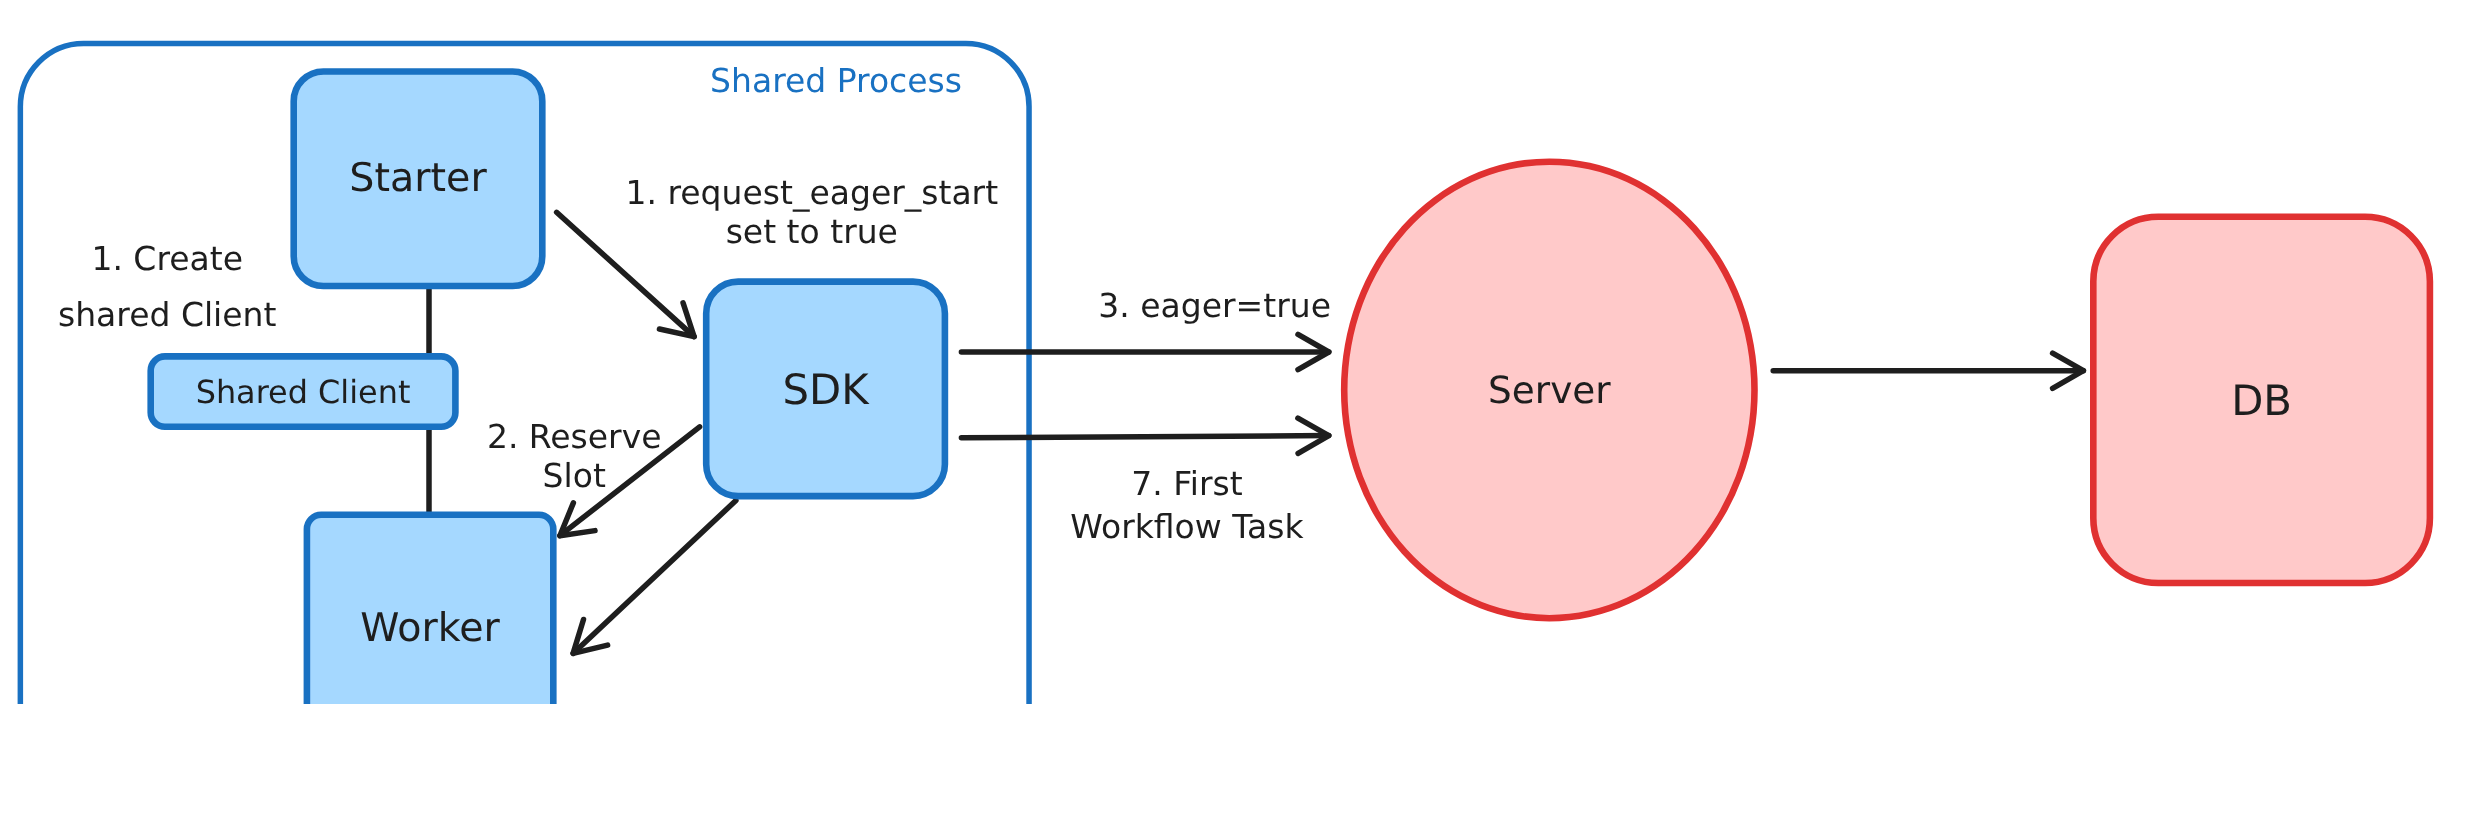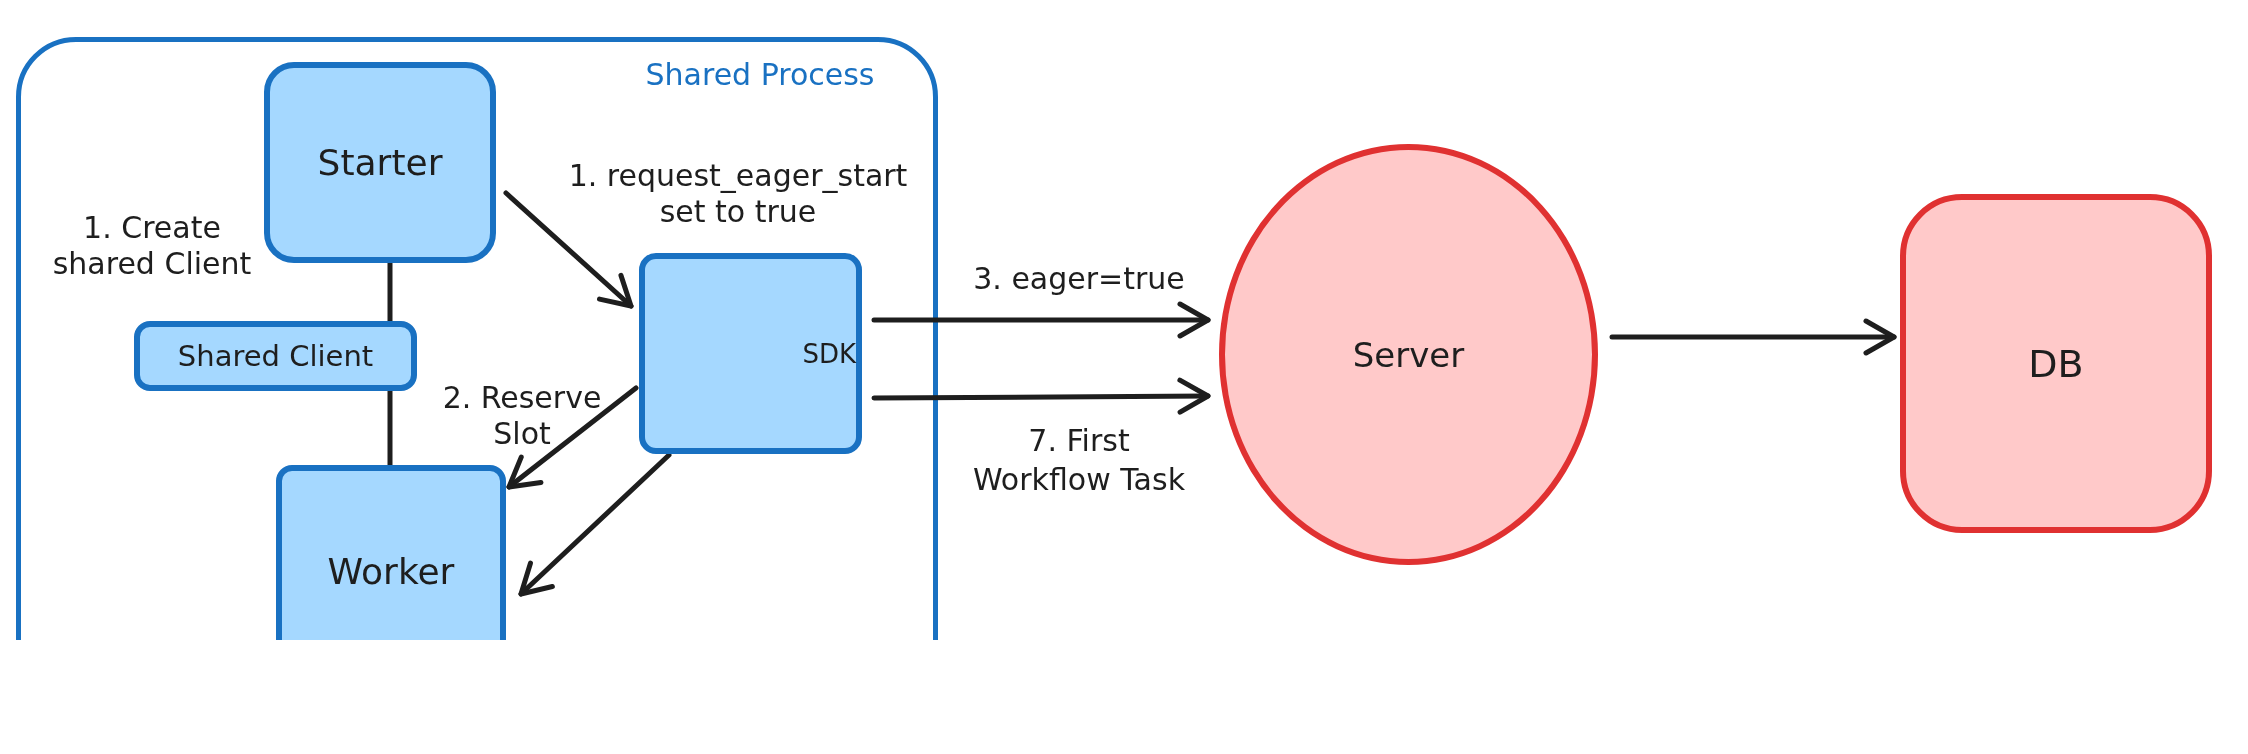--- a/index.html
+++ b/index.html
@@ -33,44 +33,44 @@
   .node{
     box-sizing:border-box;
     background:var(--blue-fill);
     border:6px solid var(--blue-border);
     display:flex;align-items:center;justify-content:center;
     font-weight:500;color:var(--ink);
   }
   .node-starter{left:264px;top:62px;width:232px;height:201px;border-radius:30px;font-size:36px;}
   .node-shared-client{left:134px;top:321px;width:283px;height:70px;border-radius:16px;font-size:29px;}
   .node-worker{left:276px;top:465px;width:230px;height:213px;border-radius:16px;font-size:36px;}
-  .node-sdk{left:639px;top:253px;width:223px;height:201px;border-radius:17px;font-size:26px;justify-content:flex-end;}
+  .node-sdk{left:639px;top:253px;width:223px;height:201px;border-radius:32px;font-size:38px;}
   
   .node-server{
     left:1219px;top:144px;width:379px;height:421px;border-radius:50%;
     background:var(--red-fill);border:6px solid var(--red-border);
     display:flex;align-items:center;justify-content:center;font-size:34px;font-weight:500;
     box-sizing:border-box;
   }
   .node-db{
     left:1900px;top:194px;width:312px;height:339px;border-radius:62px;
     background:var(--red-fill);border:6px solid var(--red-border);
     display:flex;align-items:center;justify-content:center;font-size:38px;font-weight:500;
     box-sizing:border-box;
   }
   
   .note{
     text-align:center;font-size:30px;line-height:38px;
     white-space:pre-line;color:var(--ink);font-weight:500;
   }
-  .note-create{left:2px;top:210px;width:300px;line-height:36px;}
+  .note-create{left:2px;top:210px;width:300px;line-height:51px;}
   .note-eager-start{left:530px;top:158px;width:416px;line-height:36px;}
   .note-reserve{left:422px;top:380px;width:200px;line-height:36px;}
   .note-dispatch{left:608px;top:540px;width:300px;}
-  .note-eager-true{left:948px;top:260px;width:262px;}
+  .note-eager-true{left:948px;top:260px;width:262px;text-align:right;}
   .note-first-wft{left:949px;top:421px;width:260px;line-height:39px;}
   .note-start-wf{left:1590px;top:236px;width:302px;line-height:40px;}
   svg.wires{left:0;top:0;width:2248px;height:754px;}
 </style>
 </head>
 <body>
 
 <div class="stage">
 
   <div class="abs process-frame"></div>

